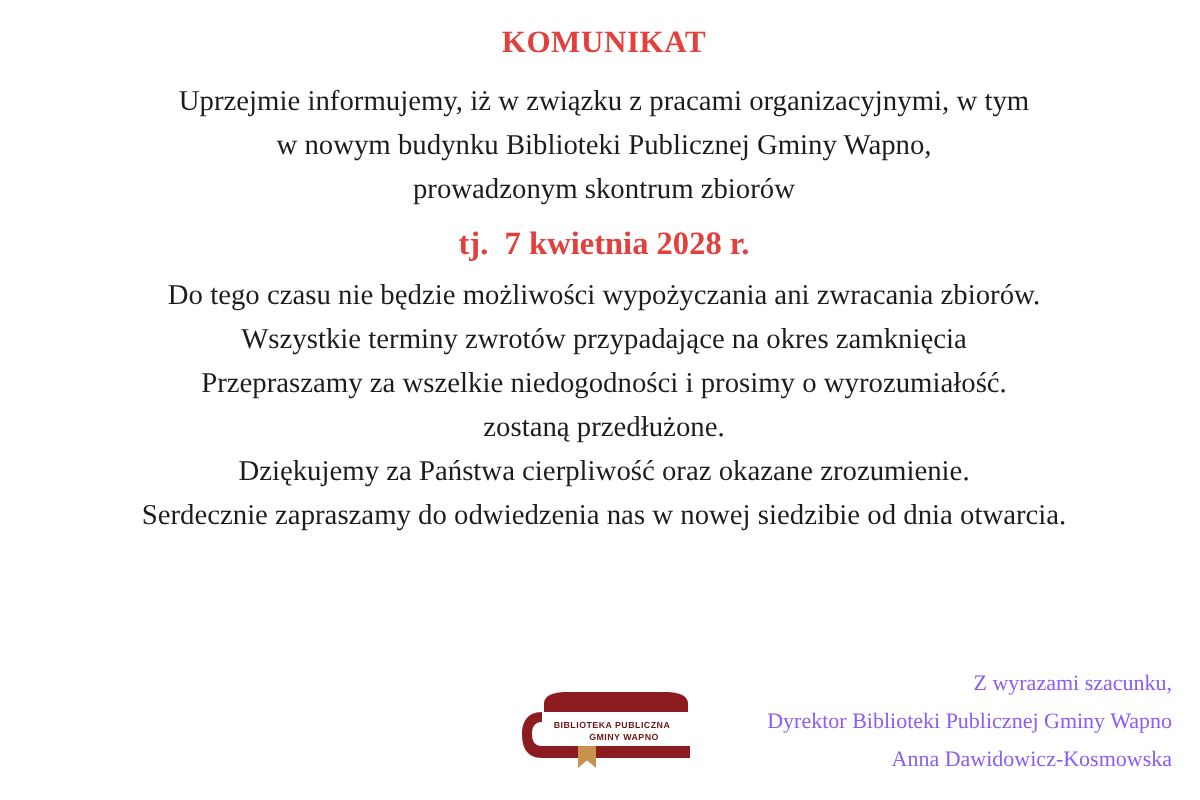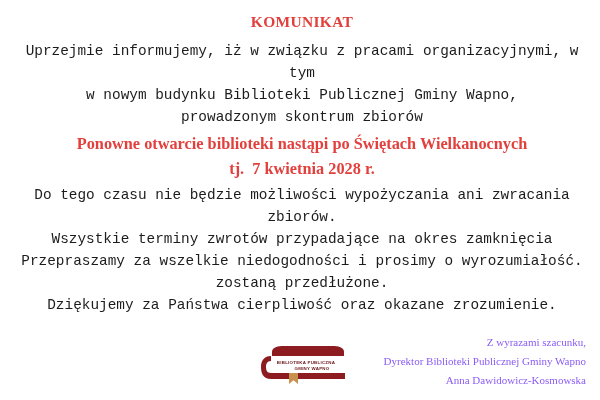--- a/index.html
+++ b/index.html
@@ -32,21 +32,20 @@
     line-height: 20px;
     margin: 4px 0 8px 0;
   }
 
   .body-line {
     text-align: center;
     font-size: 14.4px;
     line-height: 22px;
     color: #1c1c1c;
     white-space: pre-wrap;
-    font-family: Liberation Mono, monospace;
   }
 
   .highlight-line {
     text-align: center;
     color: #e2403c;
     font-weight: bold;
     font-size: 16.3px;
     line-height: 25px;
     white-space: pre-wrap;
   }
@@ -90,32 +89,32 @@
 
   <div>
     <div class="body-line">Uprzejmie informujemy, iż w związku z pracami organizacyjnymi, w tym</div>
     <div class="body-line">w nowym budynku Biblioteki Publicznej Gminy Wapno,</div>
     <div class="body-line">prowadzonym skontrum zbiorów</div>
   </div>
 
   <div class="spacer-sm"></div>
 
   <div>
-    <div class="highlight-line">Ponowne otwarcie biblioteki nastąpi po Świętach Wielkanocnych</div>
     <div class="highlight-line">tj.  7 kwietnia 2028 r.</div>
   </div>
 
   <div class="spacer-sm"></div>
 
   <div>
     <div class="body-line">Do tego czasu nie będzie możliwości wypożyczania ani zwracania zbiorów.</div>
     <div class="body-line">Wszystkie terminy zwrotów przypadające na okres zamknięcia</div>
     <div class="body-line">Przepraszamy za wszelkie niedogodności i prosimy o wyrozumiałość.</div>
     <div class="body-line">zostaną przedłużone.</div>
     <div class="body-line">Dziękujemy za Państwa cierpliwość oraz okazane zrozumienie.</div>
+    <div class="body-line">Serdecznie zapraszamy do odwiedzenia nas w nowej siedzibie od dnia otwarcia.</div>
   </div>
 
   <div class="footer">
 
     <div class="logo">
       <svg width="104" height="50" viewBox="0 0 104 50" xmlns="http://www.w3.org/2000/svg">
         <g>
           <path d="M14 10 C14 5, 20 4, 26 4 L74 4 C80 4, 86 5, 86 10 L86 14 L14 14 Z" fill="#8c1c20"></path>
           <path d="M13 14 C5 14, 3 20, 3 25 C3 31, 5 37, 13 37 L13 31 C9 31, 8 28, 8 25 C8 22, 9 19, 13 19 Z" fill="#8c1c20"></path>
           <rect x="13" y="31" width="74" height="6" fill="#8c1c20"></rect>

